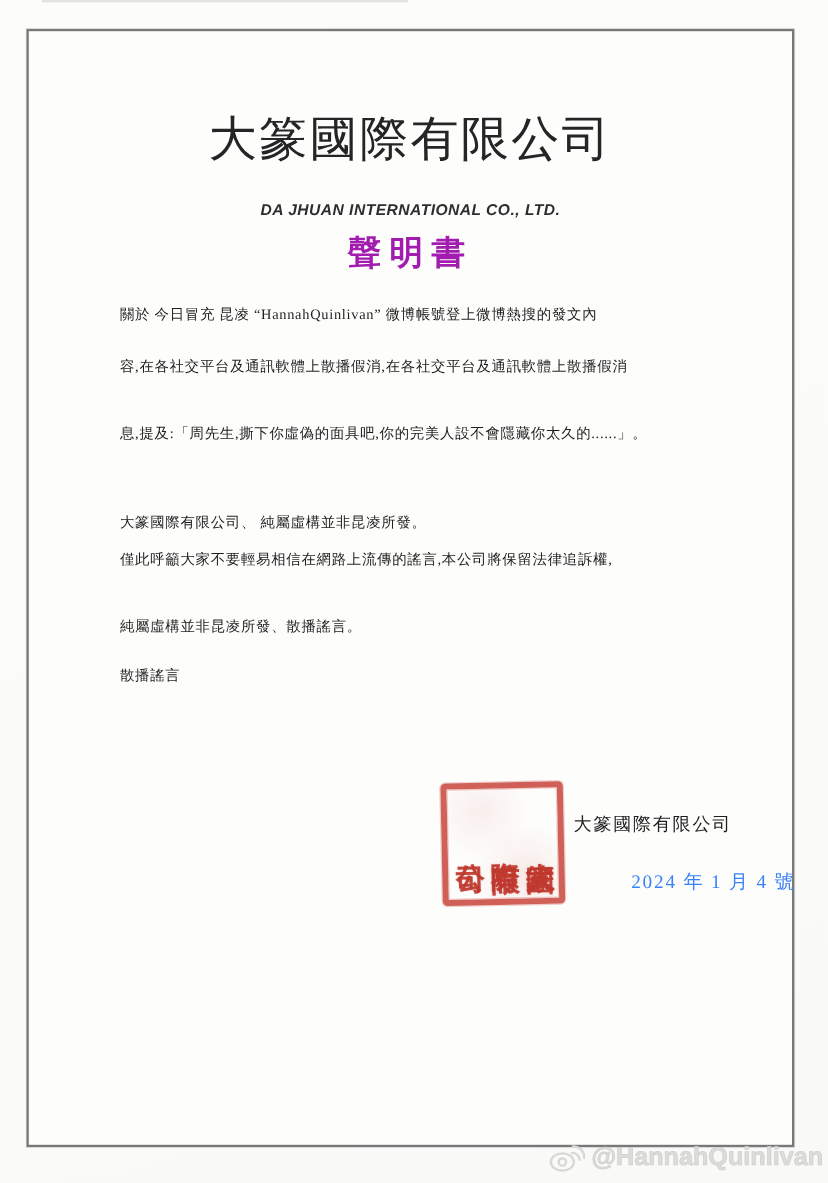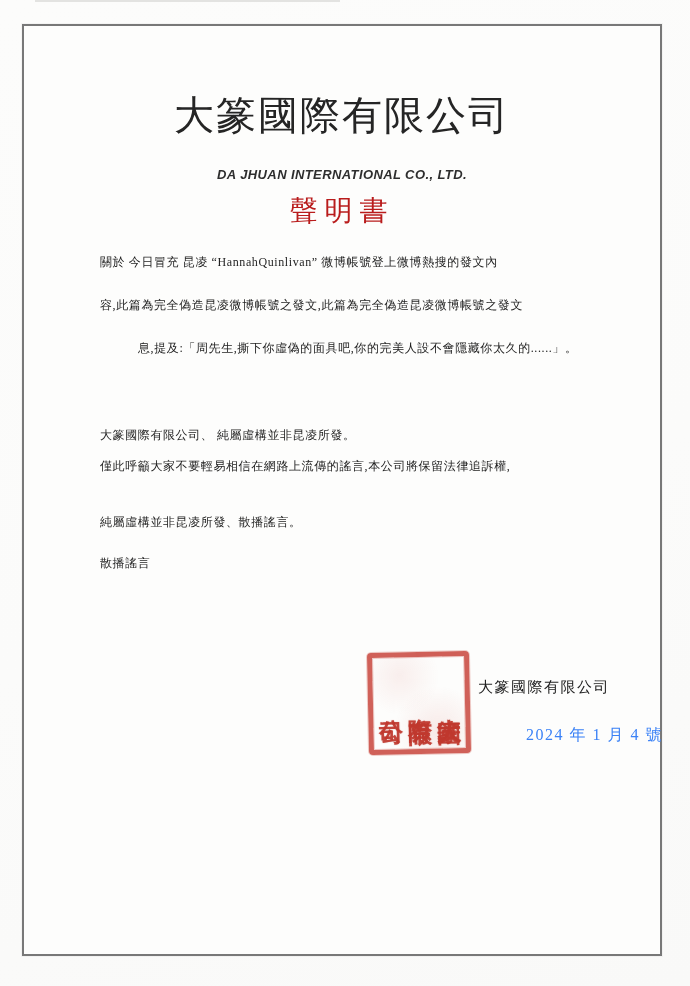--- a/index.html
+++ b/index.html
@@ -33,32 +33,32 @@
   .company-en{
     position:absolute;top:141px;left:0;right:0;
     text-align:center;
     font-family:"Liberation Sans","DejaVu Sans",sans-serif;
     font-size:13px;font-weight:bold;color:#2e2e2e;
     letter-spacing:0.4px;white-space:nowrap;font-style:italic;
   }
   .doc-title{
     position:absolute;top:166px;left:0;right:0;
     text-align:center;
-    font-size:28px;font-weight:400;color:#b91c1c;
+    font-size:28px;font-weight:700;color:#a21caf;
     letter-spacing:7px;white-space:nowrap;
   }
   .body-line{
     position:absolute;left:76px;
     font-size:12px;color:#1e1e1e;
     letter-spacing:0.6px;white-space:nowrap;
     line-height:20px;
   }
   .l-p1a{top:226px;}
   .l-p1b{top:269px;}
-  .l-p1c{top:312px;margin-left:38px;}
+  .l-p1c{top:325px;}
   .l-p2a{top:399px;}
   .l-p3a{top:430px;}
   .l-p3b{top:486px;}
   .l-close{top:527px;}
   .signature{position:absolute;left:0;top:0;width:100%;height:100%;}
   .seal{
     position:absolute;left:344px;top:626px;
     width:102px;height:102px;
     border:5px solid rgba(198,62,52,0.82);
     border-radius:4px;
@@ -107,21 +107,21 @@
 
   <div class="frame">
 
     <div class="company-zh">大篆國際有限公司</div>
 
     <div class="company-en">DA JHUAN INTERNATIONAL CO., LTD.</div>
 
     <div class="doc-title">聲明書</div>
 
     <div class="body-line l-p1a">關於 今日冒充 昆凌 “HannahQuinlivan” 微博帳號登上微博熱搜的發文內</div>
-    <div class="body-line l-p1b">容,此篇為完全偽造昆凌微博帳號之發文,此篇為完全偽造昆凌微博帳號之發文</div>
+    <div class="body-line l-p1b">容,在各社交平台及通訊軟體上散播假消,在各社交平台及通訊軟體上散播假消</div>
     <div class="body-line l-p1c">息,提及:「周先生,撕下你虛偽的面具吧,你的完美人設不會隱藏你太久的......」。</div>
 
     <div class="body-line l-p2a">大篆國際有限公司、 純屬虛構並非昆凌所發。</div>
 
     <div class="body-line l-p3a">僅此呼籲大家不要輕易相信在網路上流傳的謠言,本公司將保留法律追訴權,</div>
     <div class="body-line l-p3b">純屬虛構並非昆凌所發、散播謠言。</div>
 
     <div class="body-line l-close">散播謠言</div>
 
     <div class="signature">
@@ -130,13 +130,24 @@
           <span>大篆國</span>
           <span>際有限</span>
           <span>公司</span>
         </div>
       </div>
       <div class="sig-company">大篆國際有限公司</div>
       <div class="sig-date">2024 年 1 月 4 號</div>
     </div>
   </div>
 
+  <div class="watermark">
+    <span class="weibo-icon">
+      <svg width="31" height="25" viewBox="0 0 32 26">
+        <ellipse cx="12" cy="17" rx="10" ry="7.5" fill="none" stroke="#d7d7d5" stroke-width="2"></ellipse>
+        <circle cx="12" cy="17" r="3.2" fill="none" stroke="#d7d7d5" stroke-width="2"></circle>
+        <path d="M20 9 q 6 0 7 6" fill="none" stroke="#d7d7d5" stroke-width="2" stroke-linecap="round"></path>
+        <path d="M21 3.5 q 9.5 0.5 10 10" fill="none" stroke="#d7d7d5" stroke-width="2" stroke-linecap="round"></path>
+      </svg>
+    </span>
+    <span>@HannahQuinlivan</span>
+  </div>
 </div>
 
 </body></html>

